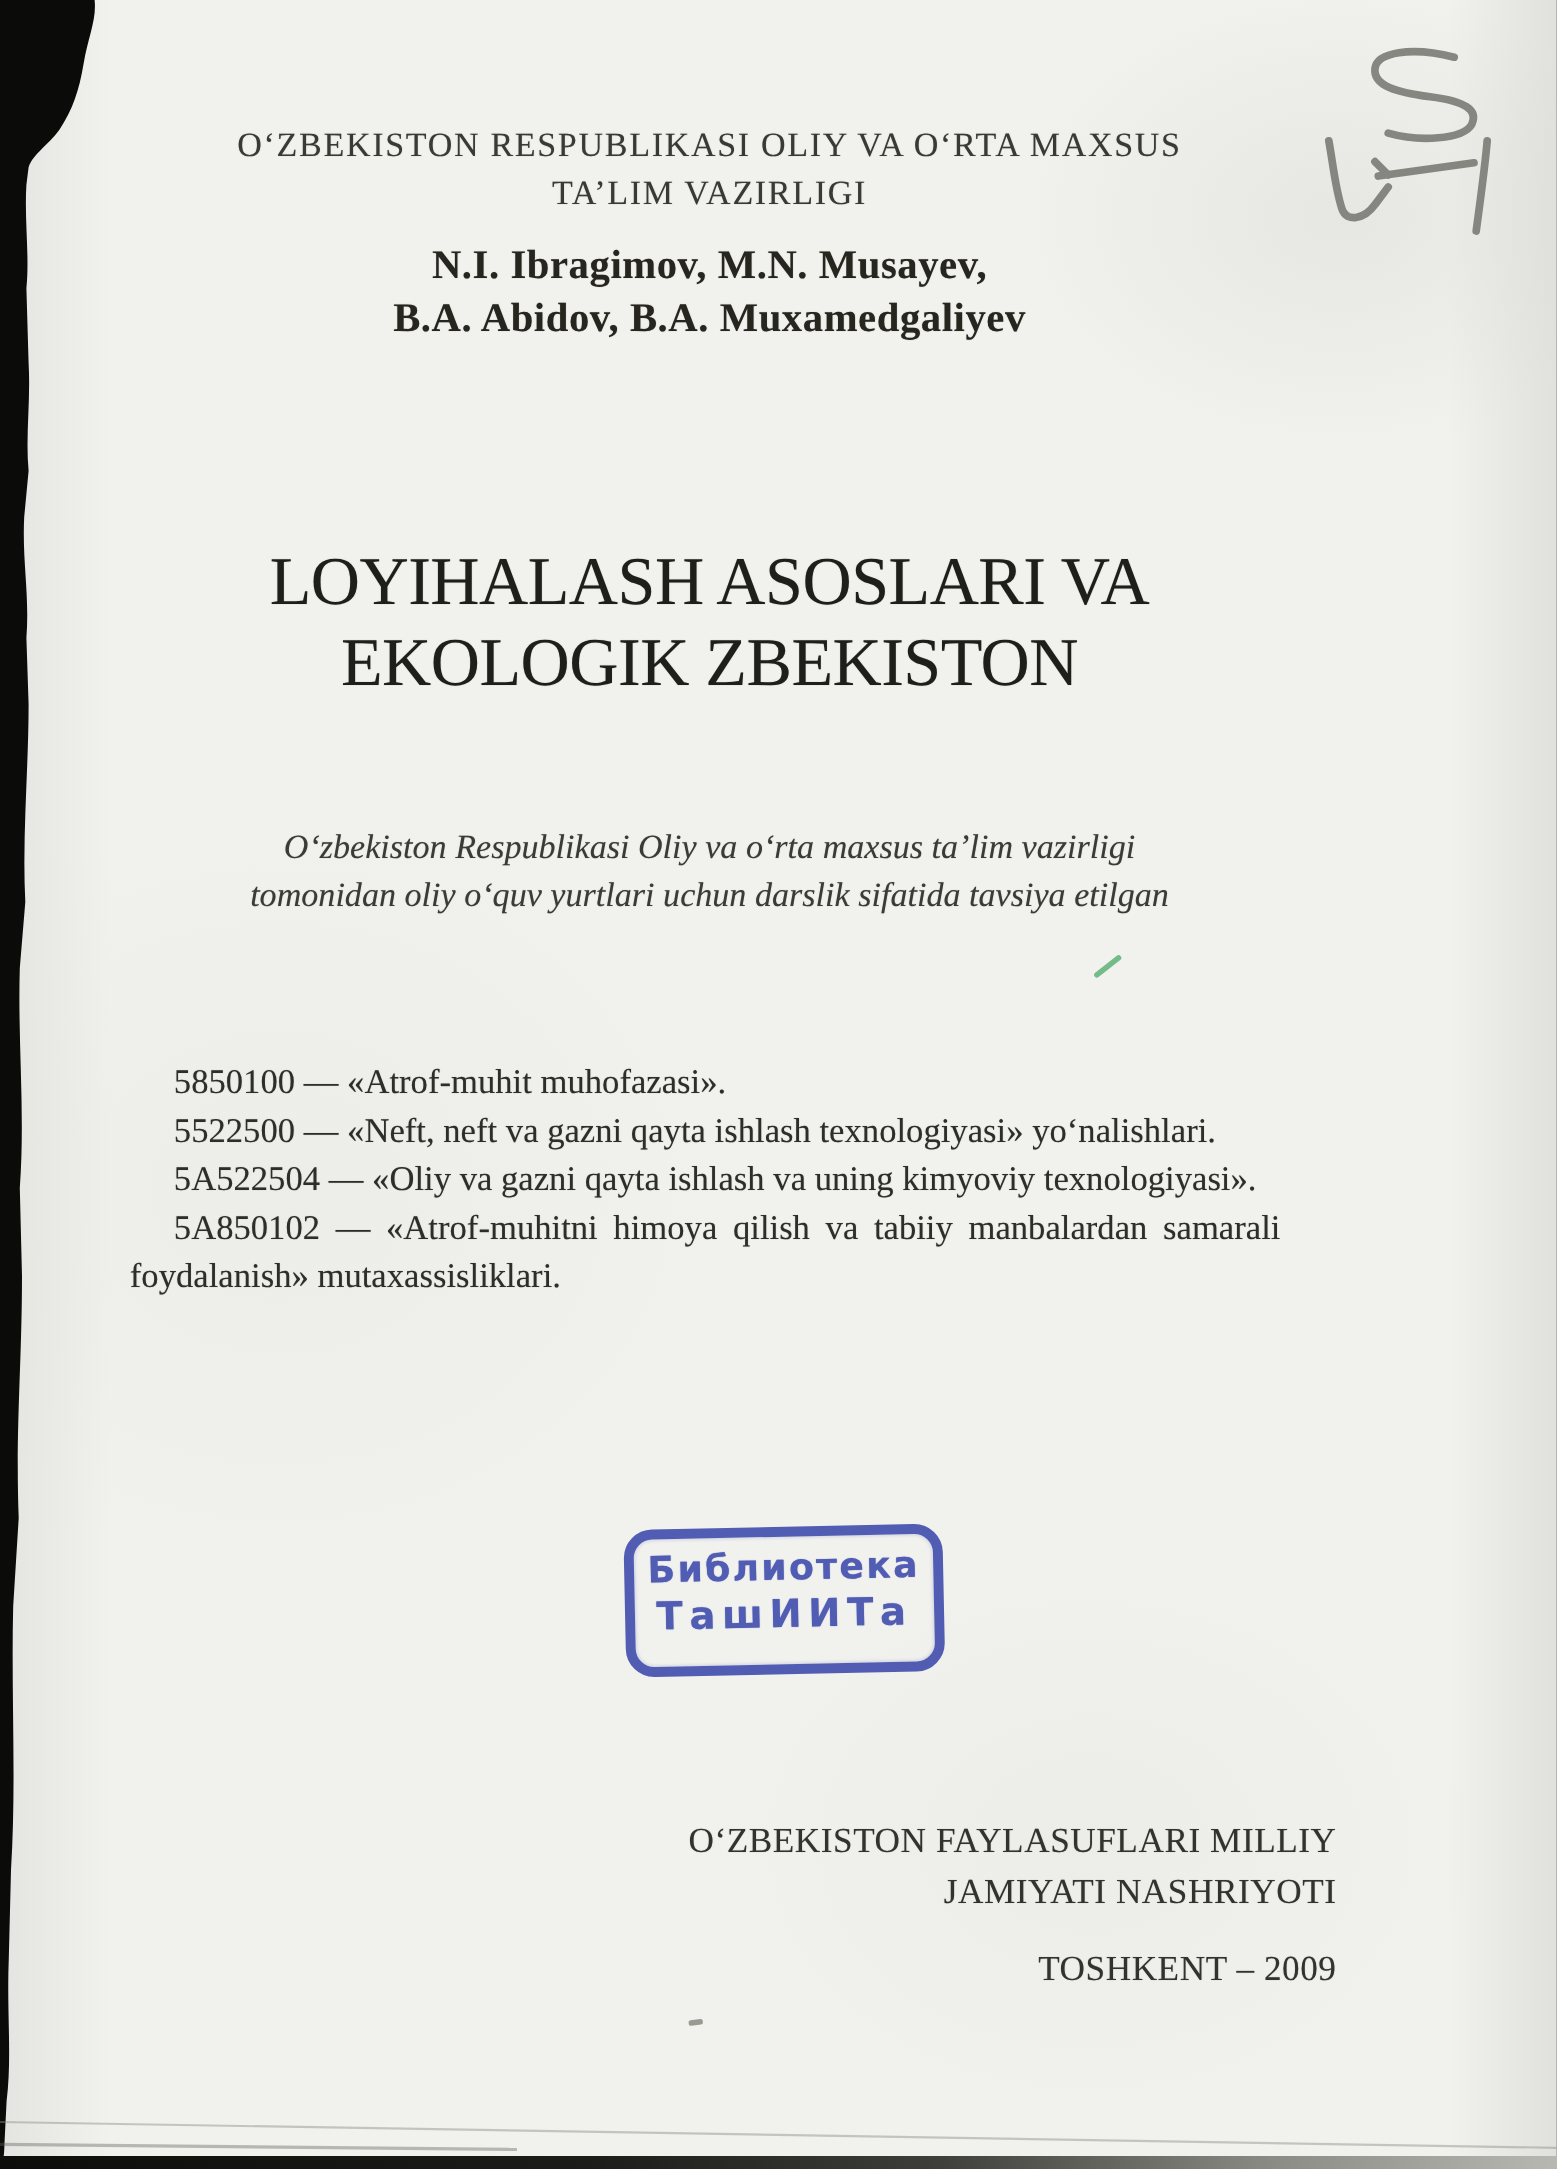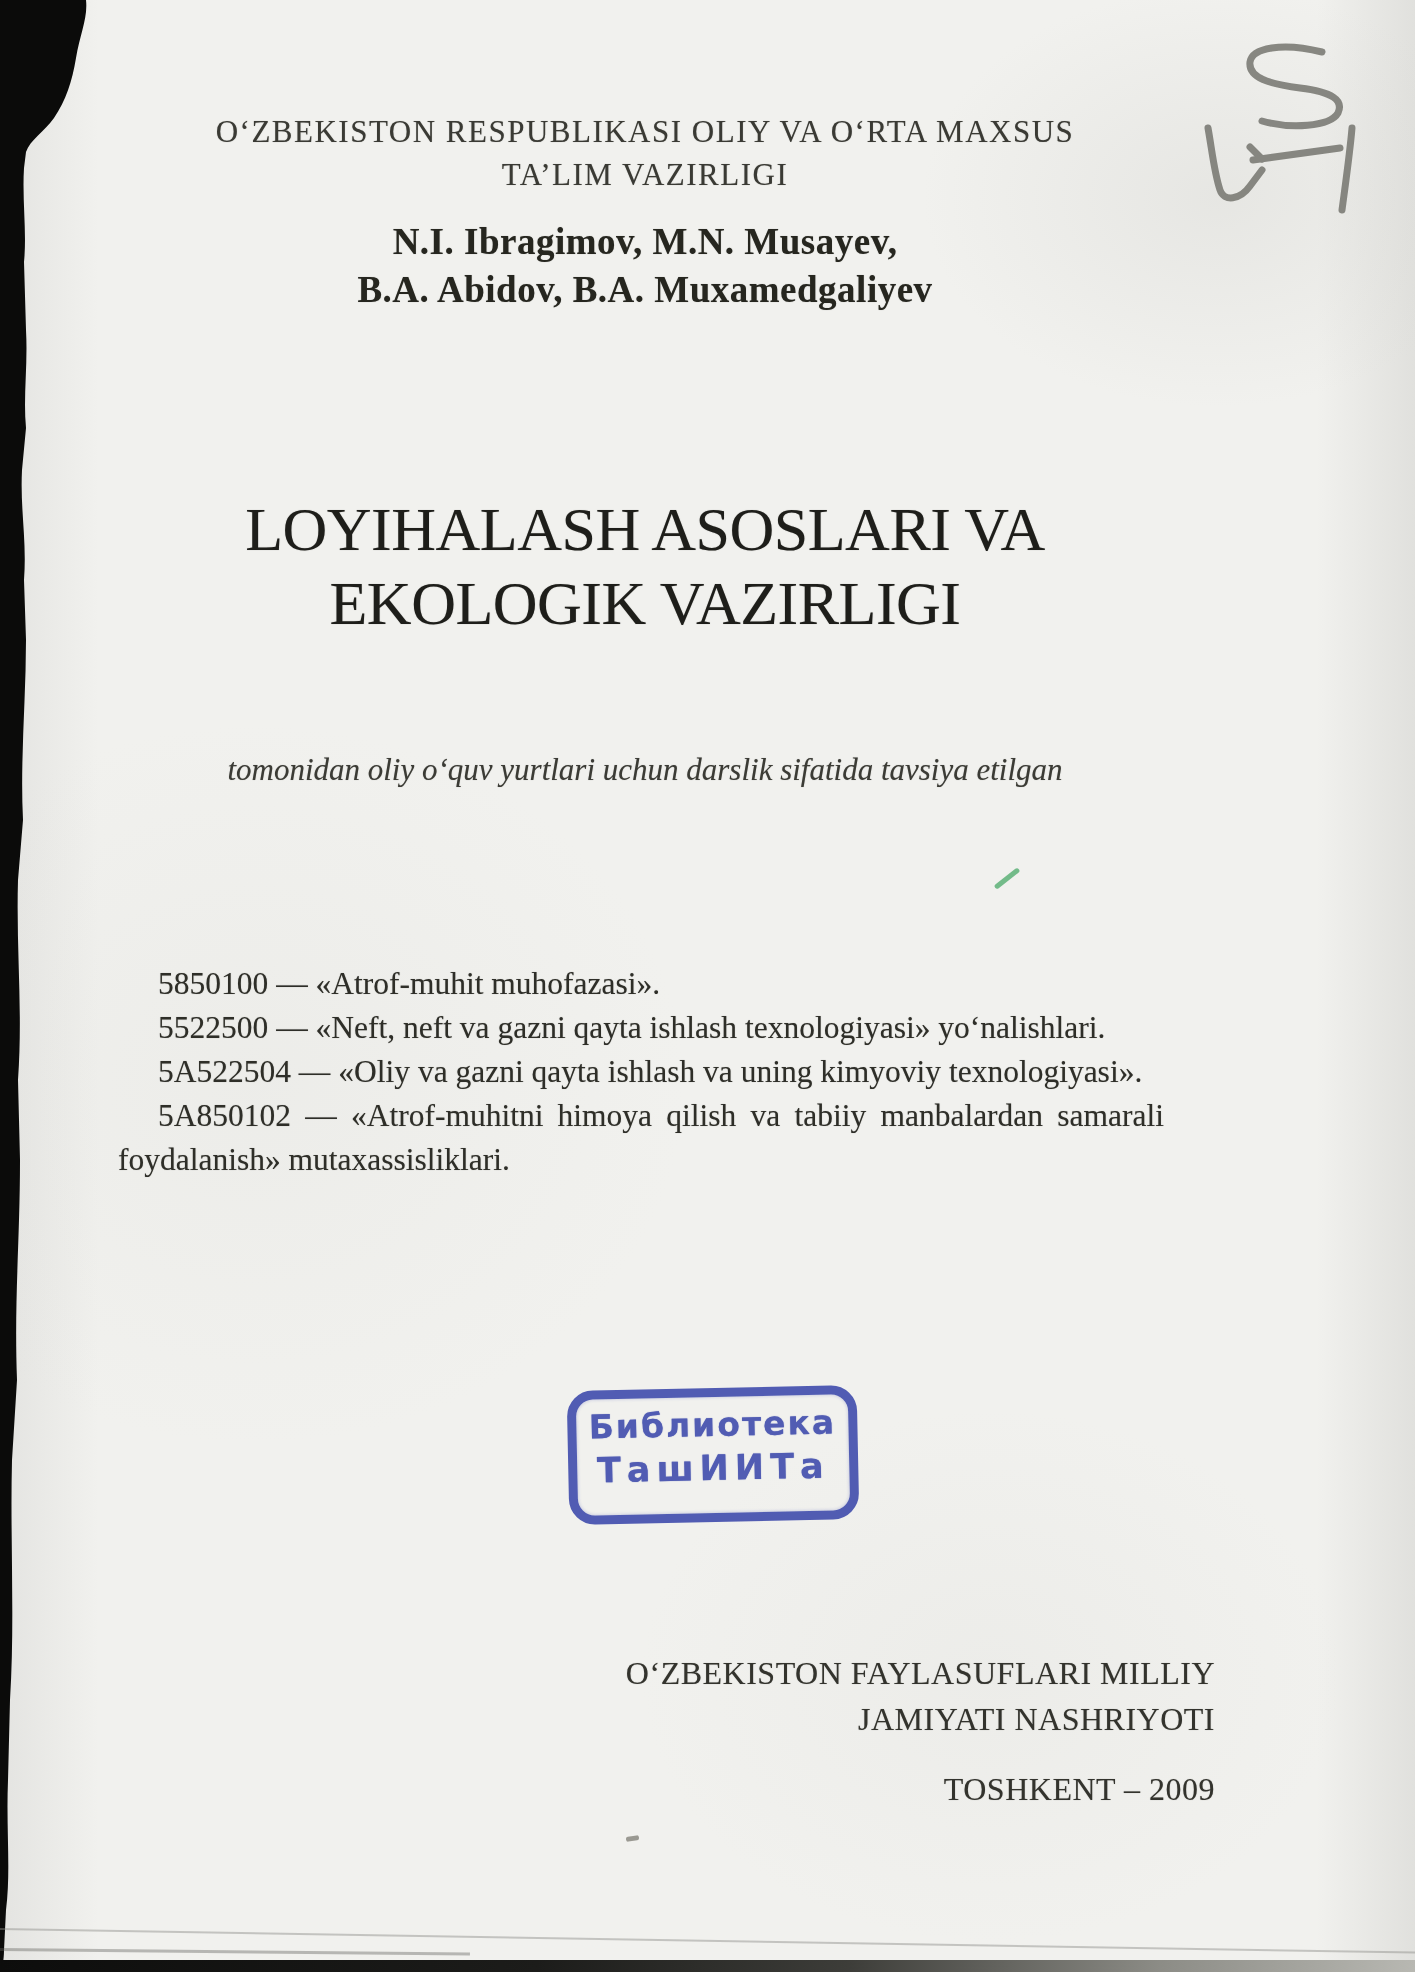--- a/index.html
+++ b/index.html
@@ -86,24 +86,25 @@
     <div>TA’LIM VAZIRLIGI</div>
   </div>
 
   <div class="centerblock authors ink">
     <div>N.I. Ibragimov, M.N. Musayev,</div>
     <div>B.A. Abidov, B.A. Muxamedgaliyev</div>
   </div>
 
   <div class="centerblock booktitle ink">
     <div>LOYIHALASH ASOSLARI VA</div>
-    <div>EKOLOGIK VAZIRLIGI</div>
+    <div>EKOLOGIK ZBEKISTON</div>
   </div>
 
   <div class="centerblock recommendation ink">
+    <div>O‘zbekiston Respublikasi Oliy va o‘rta maxsus ta’lim vazirligi</div>
     <div>tomonidan oliy o‘quv yurtlari uchun darslik sifatida tavsiya etilgan</div>
   </div>
 
   <div class="green-tick"></div>
 
   <div class="specs ink">
     <p>5850100 — «Atrof-muhit muhofazasi».</p>
     <p>5522500 — «Neft, neft va gazni qayta ishlash texnologiyasi» yo‘nalishlari.</p>
     <p>5A522504 — «Oliy va gazni qayta ishlash va uning kimyoviy texnologiyasi».</p>
     <p>5A850102 — «Atrof-muhitni himoya qilish va tabiiy manbalardan samarali foydalanish» mutaxassisliklari.</p>

